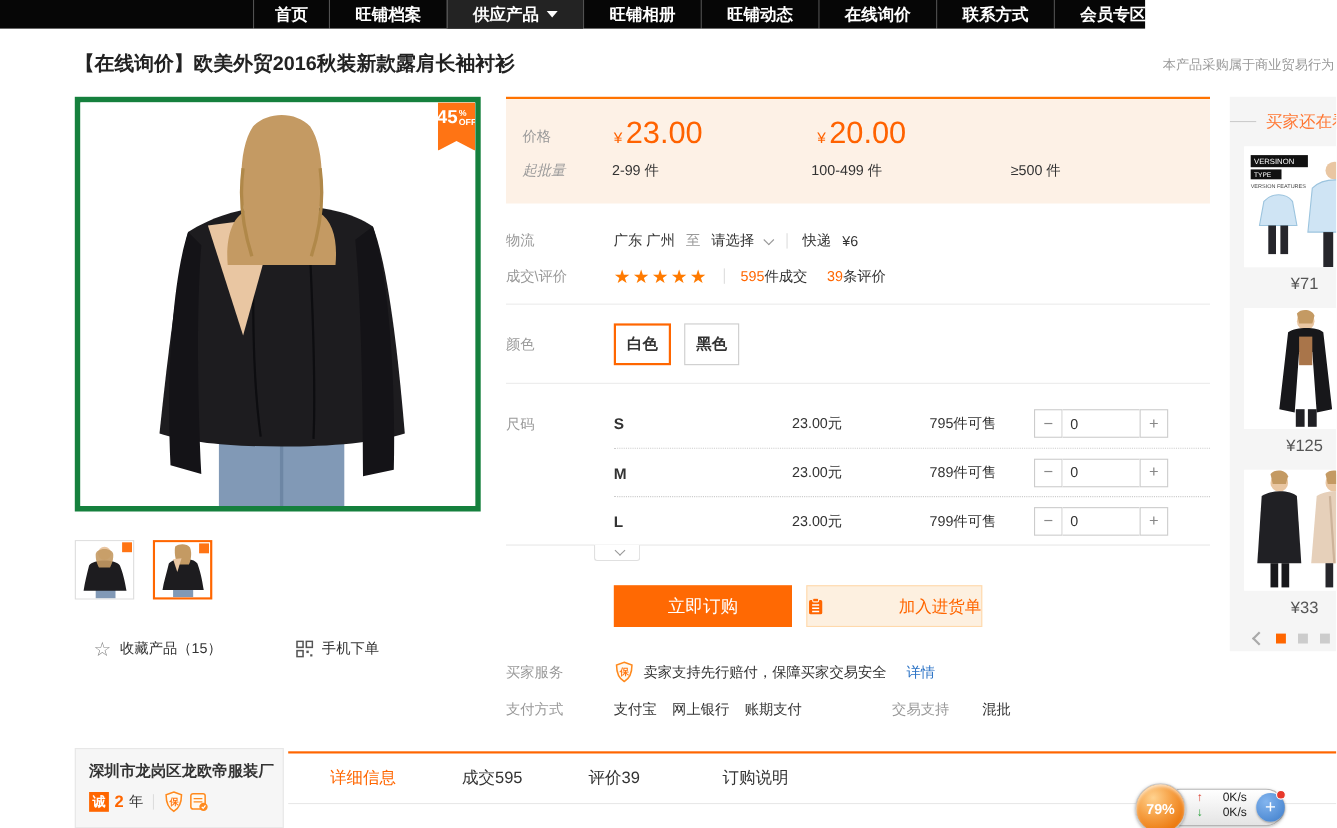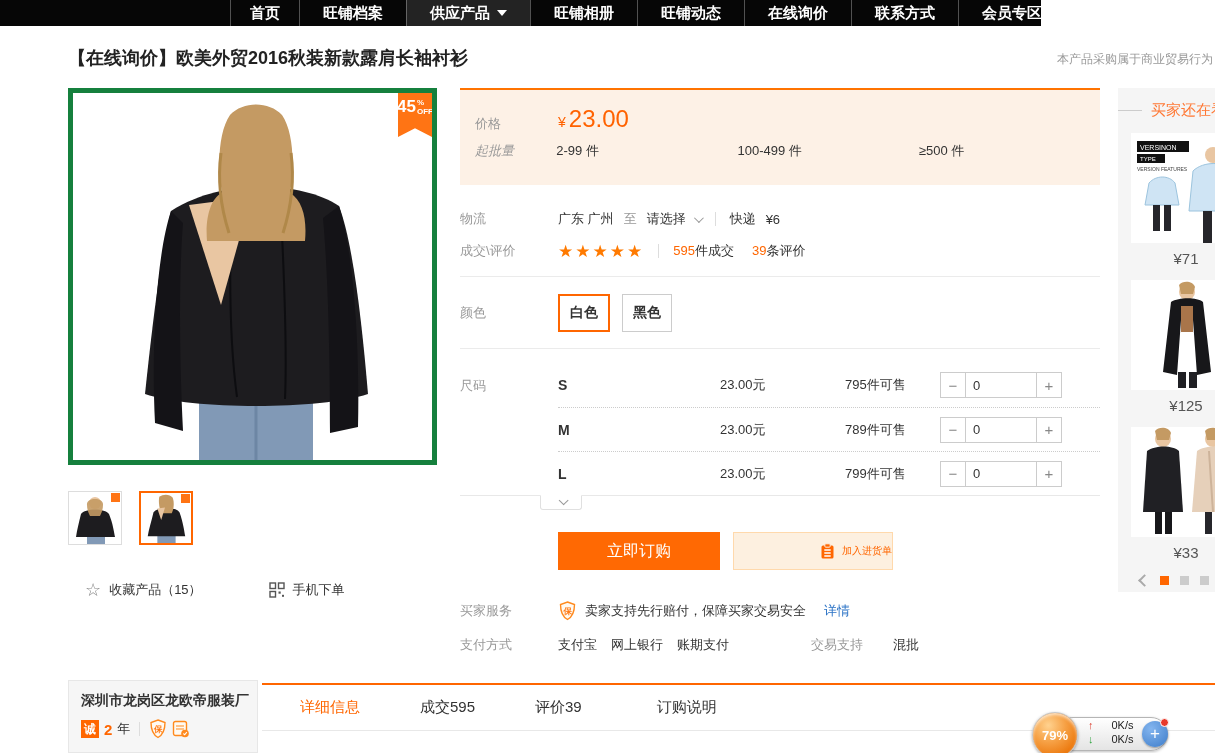--- a/index.html
+++ b/index.html
@@ -42,21 +42,21 @@
   .mobile { display:flex; align-items:center; gap:8px; cursor:pointer; margin-left:67px; }
 
   
   .offer { position:absolute; left:460px; top:88px; width:640px; }
   .price-box { height:97px; background:#fdf1e6; border-top:2px solid #ff7300; padding:15px 0 0 15px; }
   .p-row { display:flex; }
   .p-label { width:83px; font-size:13px; color:#999; padding-top:10px; }
   .p-label.low { padding-top:0;font-style:italic; }
   .price-cell { width:185px; color:#ff6200; }
   .cur { font-size:14px; margin-right:3px; }
-  .amt { font-size:24px; }
+  .amt { font-size:28px; }
   .qty-row { margin-top:9px; }
   .qty-cell { width:185px; font-size:13px; color:#333; }
 
   .row { display:flex; align-items:center; }
   .row-label { width:98px; font-size:13px; color:#999; flex:none; }
   .logistics { margin-top:25px; font-size:13px; color:#333; }
   .logi-val { display:flex; align-items:center; gap:10px; }
   .gray { color:#999; }
   .dd { display:flex; align-items:center; gap:8px; cursor:pointer; }
   .chev-down { width:7px; height:7px; border-right:1px solid #999; border-bottom:1px solid #999;
@@ -89,22 +89,22 @@
                 font-size:13px; padding-left:7px; color:#333; outline:none; font-family:"Liberation Sans",sans-serif; }
   .size-bottom { border-top:1px solid #e8e8e8; position:relative; height:17px; }
   .exp-tab { position:absolute; left:80px; top:-1px; width:42px; height:15px; background:#fff;
              border:1px solid #e0e0e0; border-top:1px solid #fff; border-radius:0 0 3px 3px;
              display:flex; align-items:center; justify-content:center; cursor:pointer; }
   .exp-tab .chev-down { transform:rotate(45deg) translateY(-3px); }
 
   .buttons { margin:20px 0 0 98px; display:flex; gap:13px; }
   .btn-order { width:162px; height:38px; background:#ff6903; border:none; color:#fff; font-size:16px; cursor:pointer;
                font-family:"Liberation Sans",sans-serif; }
-  .btn-cart { width:160px; height:38px; background:#fdf0e0; border:1px solid #ffd9ac; color:#ff6600; font-size:10px;
-              display:flex; align-items:center; justify-content:flex-end; gap:7px; cursor:pointer;
+  .btn-cart { width:160px; height:38px; background:#fdf0e0; border:1px solid #ffd9ac; color:#ff6600; font-size:15px;
+              display:flex; align-items:center; justify-content:space-between; gap:7px; cursor:pointer;
               font-family:"Liberation Sans",sans-serif; }
 
   .services { margin-top:31px; font-size:13px; }
   .svc-val { display:flex; align-items:center; gap:8px; }
   .link { color:#2a72c5; cursor:pointer; margin-left:10px; }
   .payment { margin-top:15px; font-size:13px; }
   .pay-val { display:flex; align-items:center; }
   .pay-item { margin-right:14px; }
   .trade-label { color:#999; margin-left:68px; }
   .trade-val { margin-left:30px; }
@@ -249,20 +249,23 @@
     </div>
   </div>
 
   <div class="offer">
 
     <div class="price-box">
       <div class="p-row">
         <span class="p-label">价格</span>
         <span class="price-cell">
           <span class="cur">¥</span><span class="amt">23.00</span>
+        </span>
+        <span class="price-cell">
+          <span class="cur">¥</span><span class="amt">20.00</span>
         </span>
       </div>
       <div class="p-row qty-row">
         <span class="p-label low">起批量</span>
         <span class="qty-cell">2-99 件</span>
         <span class="qty-cell">100-499 件</span>
         <span class="qty-cell">≥500 件</span>
       </div>
     </div>
 

